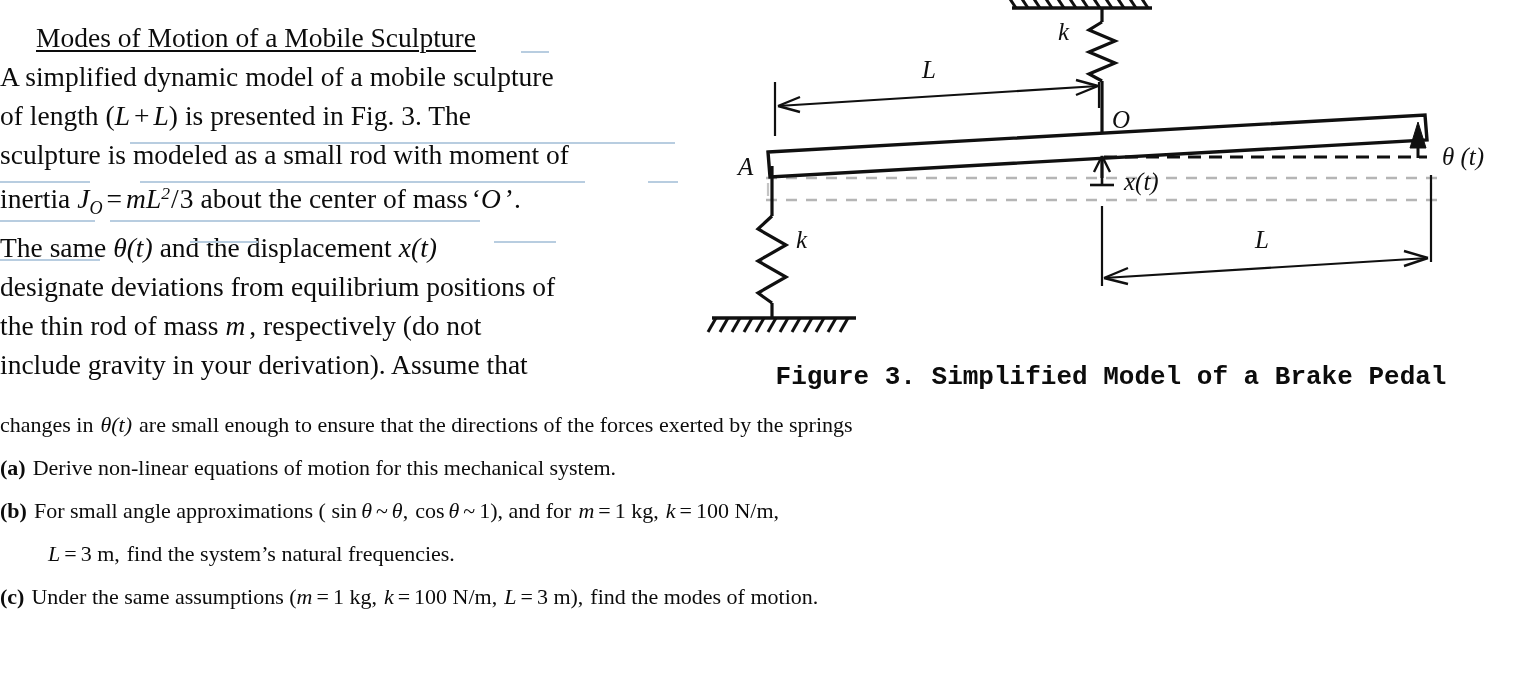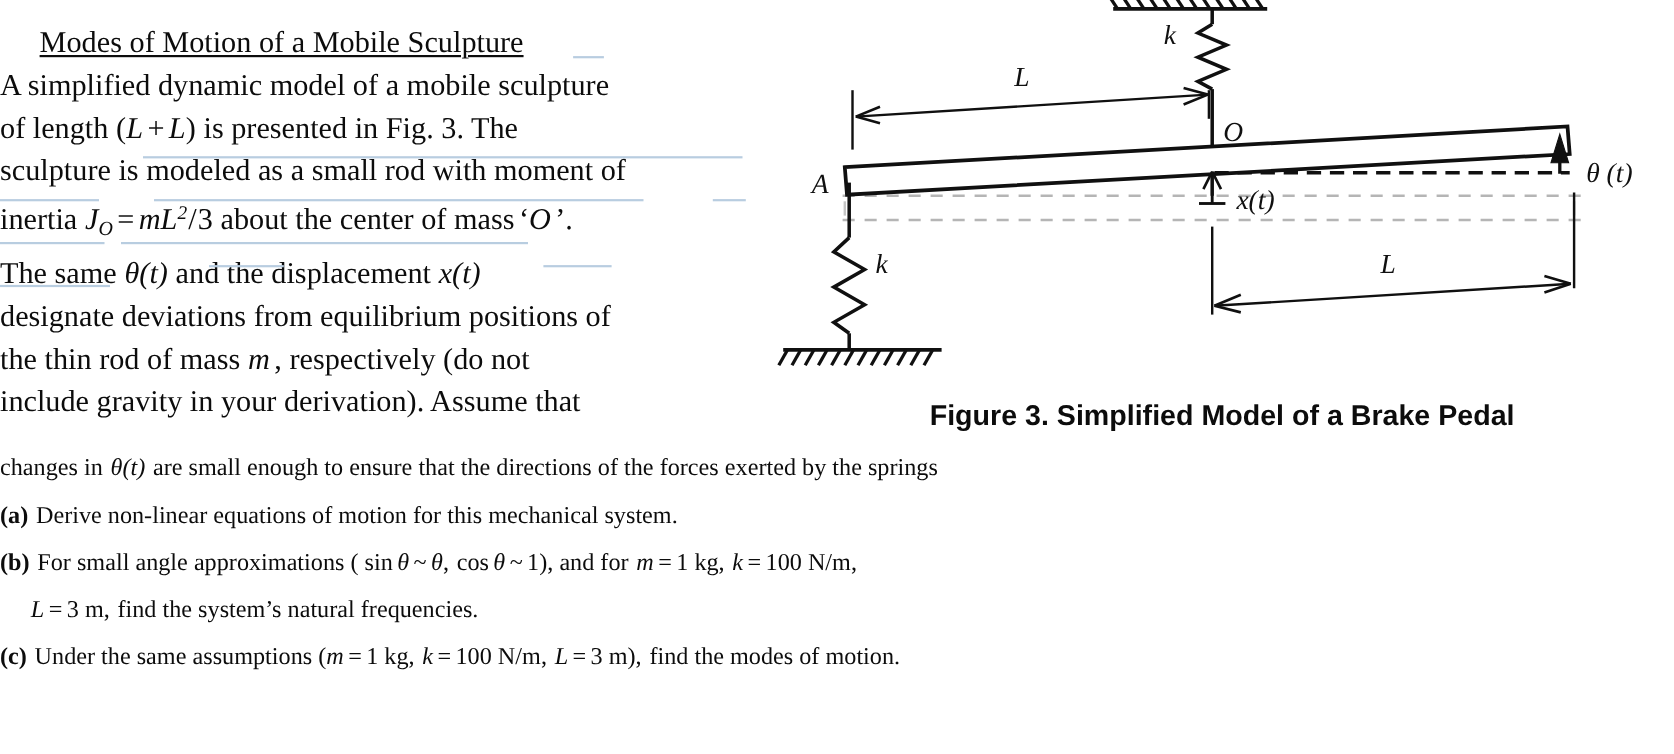--- a/index.html
+++ b/index.html
@@ -55,39 +55,39 @@
   .spsm { display: inline-block; width: 4px; }
 
   
   .lower {
     position: absolute;
     left: 0px;
     top: 403px;
     width: 1500px;
   }
   .lower .ln { font-size: 22px; line-height: 43px; }
-  .indent { padding-left: 28px; }
+  .indent { padding-left: 48px; }
 
   
   .figure {
     position: absolute;
     left: 700px;
     top: 0px;
     width: 822px;
     height: 400px;
   }
   .fig-caption {
     position: absolute;
     left: 700px;
     top: 362px;
     width: 822px;
     text-align: center;
     font-size: 26px;
     font-weight: bold;
-    font-family: Liberation Sans, sans-serif;
+    font-family: Liberation Mono, monospace;
     white-space: nowrap;
   }
   .fig-label {
     position: absolute;
     font-style: italic;
     font-size: 25px;
     font-family: "Liberation Serif", serif;
     color: #121212;
   }
 </style>

